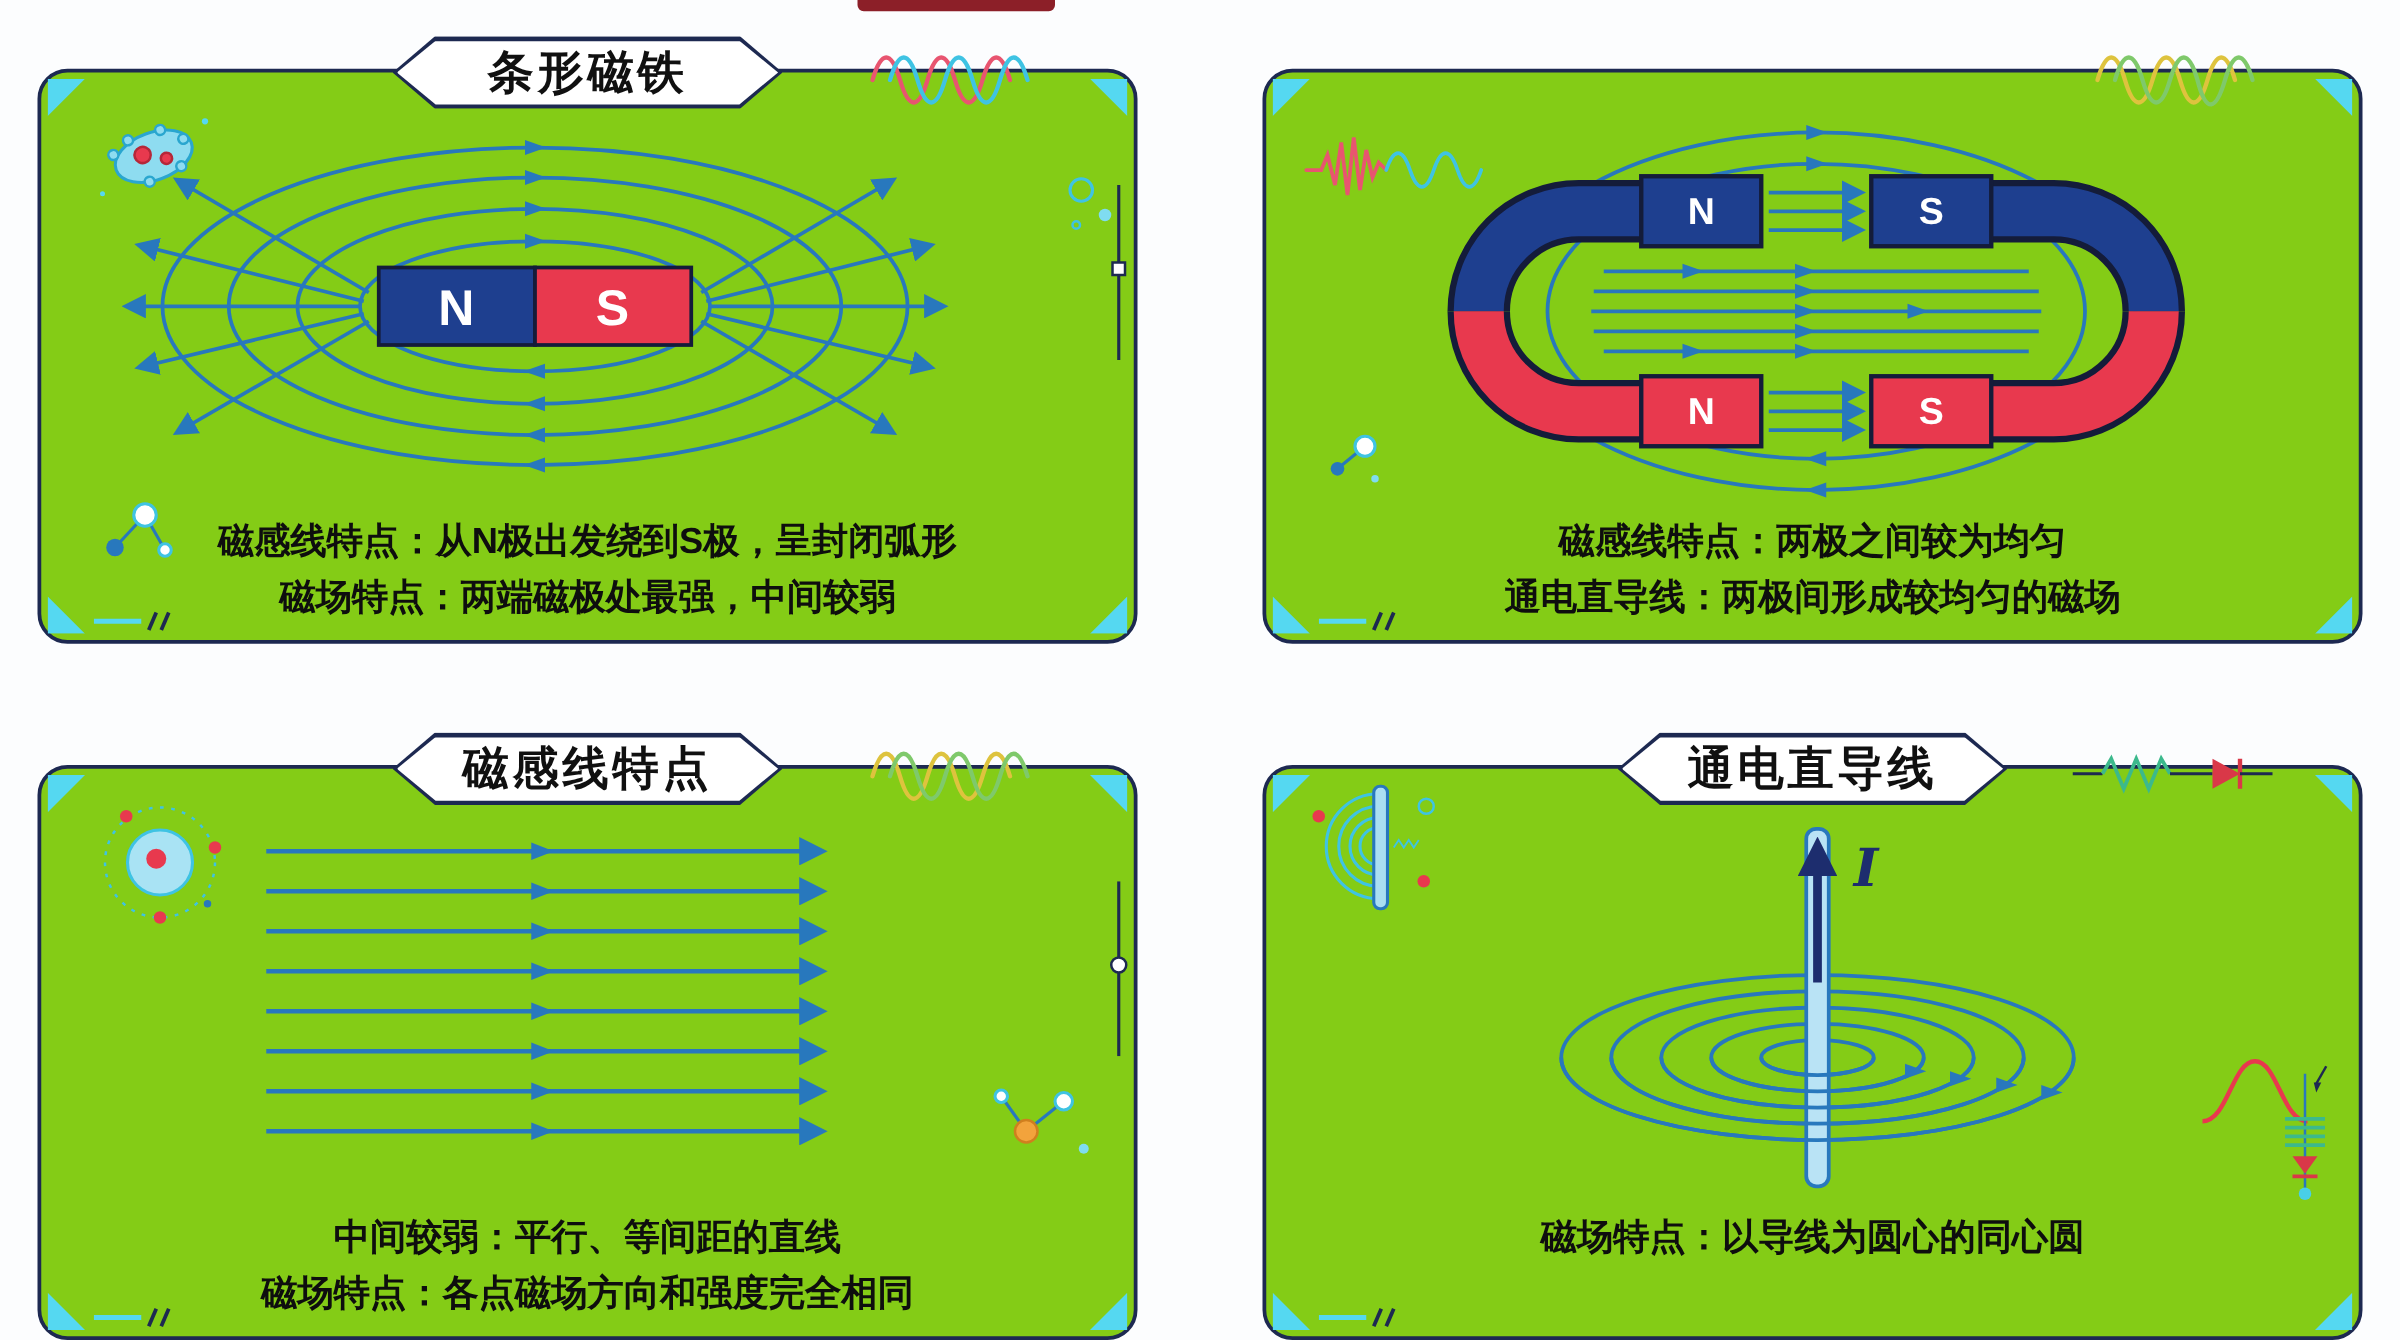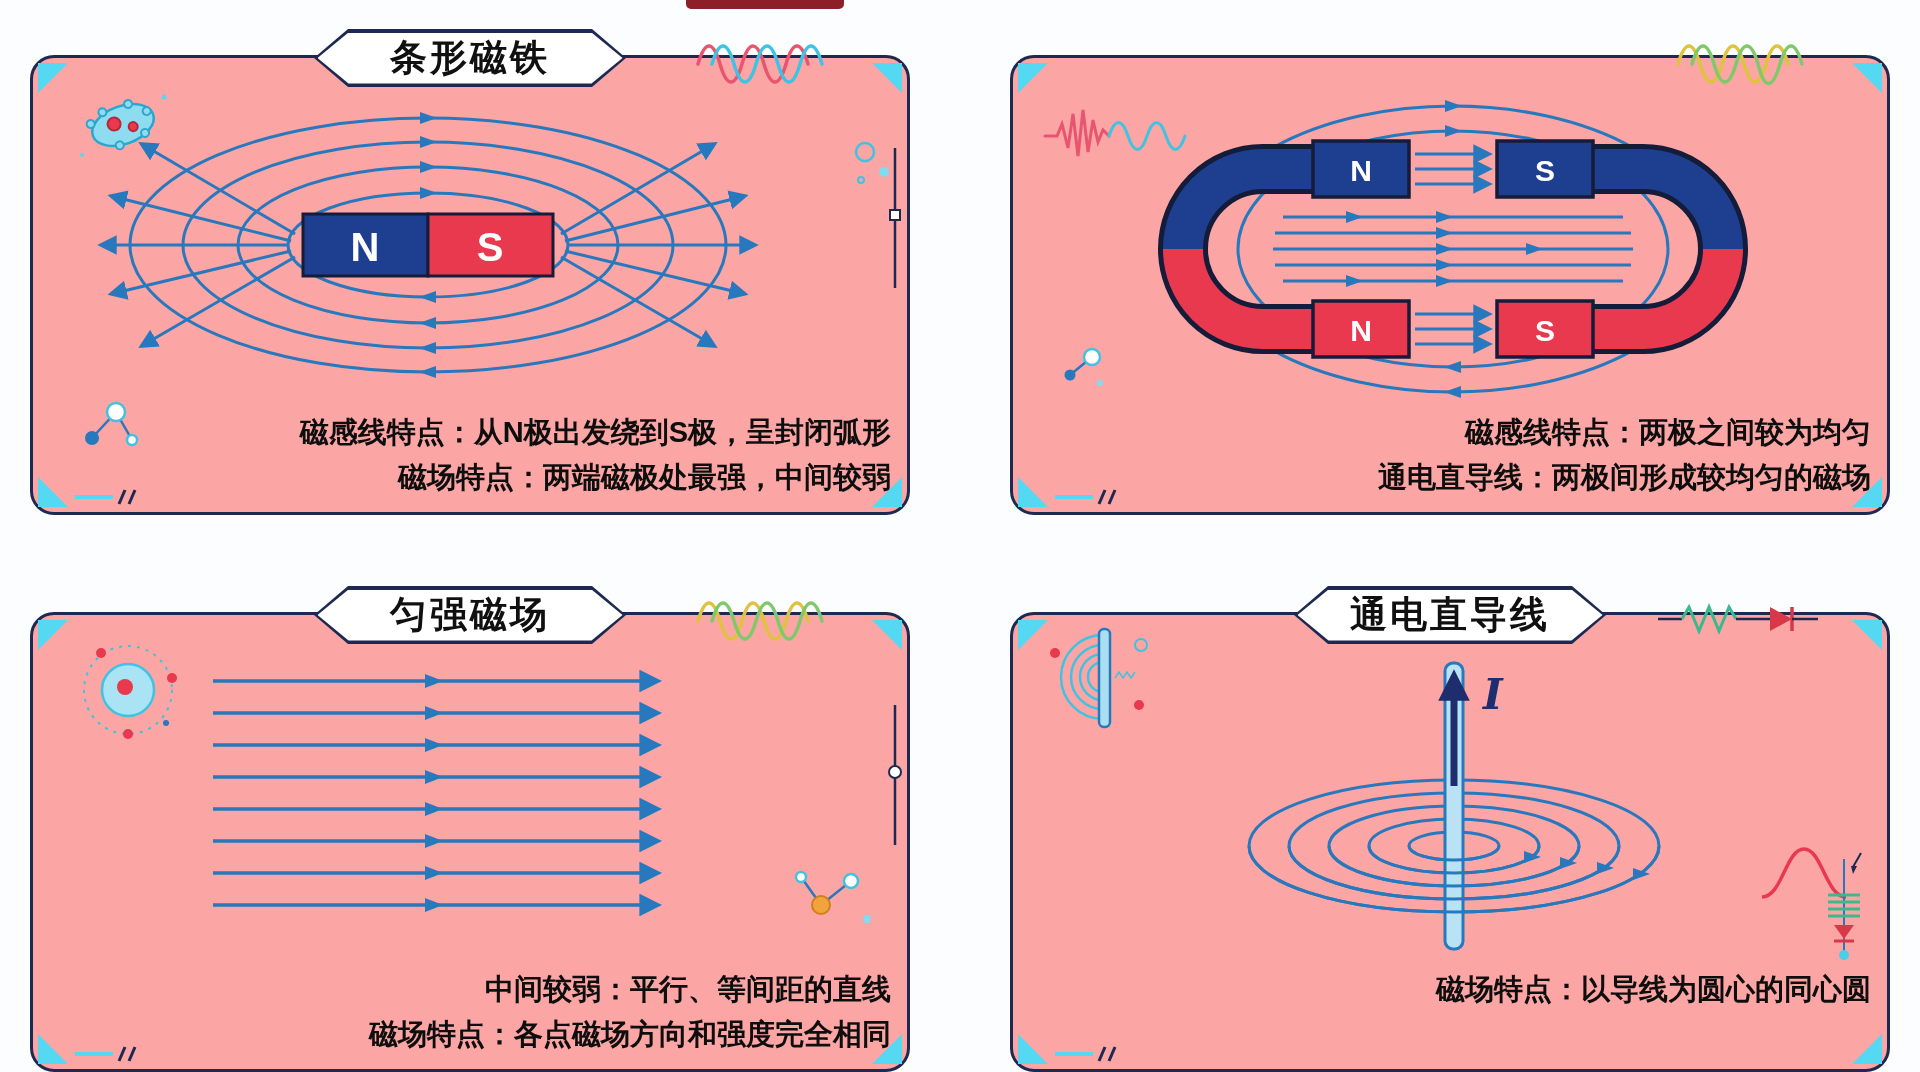--- a/index.html
+++ b/index.html
@@ -10,21 +10,21 @@
     position: relative;
     overflow: hidden;
   }
   .top-sliver {
     position: absolute; top: 0; left: 686px; width: 158px; height: 9px;
     background: #8c1f28; border-radius: 0 0 5px 5px;
   }
   .panel {
     position: absolute;
     width: 880px; height: 460px;
-    background: #fca5a5;
+    background: #84cc16;
     border: 3.5px solid #1d2951;
     border-radius: 24px;
   }
   .p1 { left: 30px;   top: 55px;  }
   .p2 { left: 1010px; top: 55px;  }
   .p3 { left: 30px;   top: 612px; }
   .p4 { left: 1010px; top: 612px; padding-left: 16px; }
 
   .badge {
     position: absolute; top: -29px; left: 50%; transform: translateX(-50%);
@@ -35,21 +35,21 @@
     position: absolute; inset: 3.5px; background: #ffffff;
     clip-path: polygon(31px 0, calc(100% - 31px) 0, 100% 50%, calc(100% - 31px) 100%, 31px 100%, 0 50%);
     display: flex; align-items: center; justify-content: center;
     font-size: 37px; font-weight: bold; color: #101010; letter-spacing: 3px;
   }
 
   .diagram { position: absolute; top: 36px; left: 0; width: 880px; height: 310px; }
 
   .caption { position: absolute; top: 350px; left: 0; width: 100%; z-index: 3; }
   .caption p {
-    margin: 5px 16px; text-align: right;
+    margin: 5px 16px; text-align: center;
     font-size: 29px; font-weight: 700; color: #0e0e0e;
   }
 
   .corner { position: absolute; width: 30px; height: 30px; background: #55d8f1; z-index: 2; }
   .corner.tl { top: 5px; left: 5px;   clip-path: polygon(0 0, 100% 0, 0 100%); }
   .corner.tr { top: 5px; right: 5px;  clip-path: polygon(0 0, 100% 0, 100% 100%); }
   .corner.bl { bottom: 5px; left: 5px;  clip-path: polygon(0 0, 0 100%, 100% 100%); }
   .corner.br { bottom: 5px; right: 5px; clip-path: polygon(100% 0, 100% 100%, 0 100%); }
 
   .deco { position: absolute; z-index: 4; }
@@ -275,21 +275,21 @@
   </div>
 </section>
 
 <section class="panel p3">
   <i class="corner tl"></i>
   <i class="corner tr"></i>
   <i class="corner bl"></i>
   <i class="corner br"></i>
 
   <div class="badge">
-    <div class="badge-inner">匀强磁场</div>
+    <div class="badge-inner">磁感线特点</div>
   </div>
 
   <svg class="deco d-atom" width="115" height="115" viewBox="0 0 115 115">
     <circle cx="57" cy="57" r="44" fill="none" stroke="#3fc3e3" stroke-width="2" stroke-dasharray="3 6"></circle>
     <circle cx="57" cy="57" r="26" fill="#a9e3f4" stroke="#3fc3e3" stroke-width="2.5"></circle>
     <circle cx="54" cy="54" r="8" fill="#e8394e"></circle>
     <circle cx="30" cy="20" r="5" fill="#e8394e"></circle>
     <circle cx="101" cy="45" r="5" fill="#e8394e"></circle>
     <circle cx="57" cy="101" r="5" fill="#e8394e"></circle>
     <circle cx="95" cy="90" r="3" fill="#2878bd"></circle>

